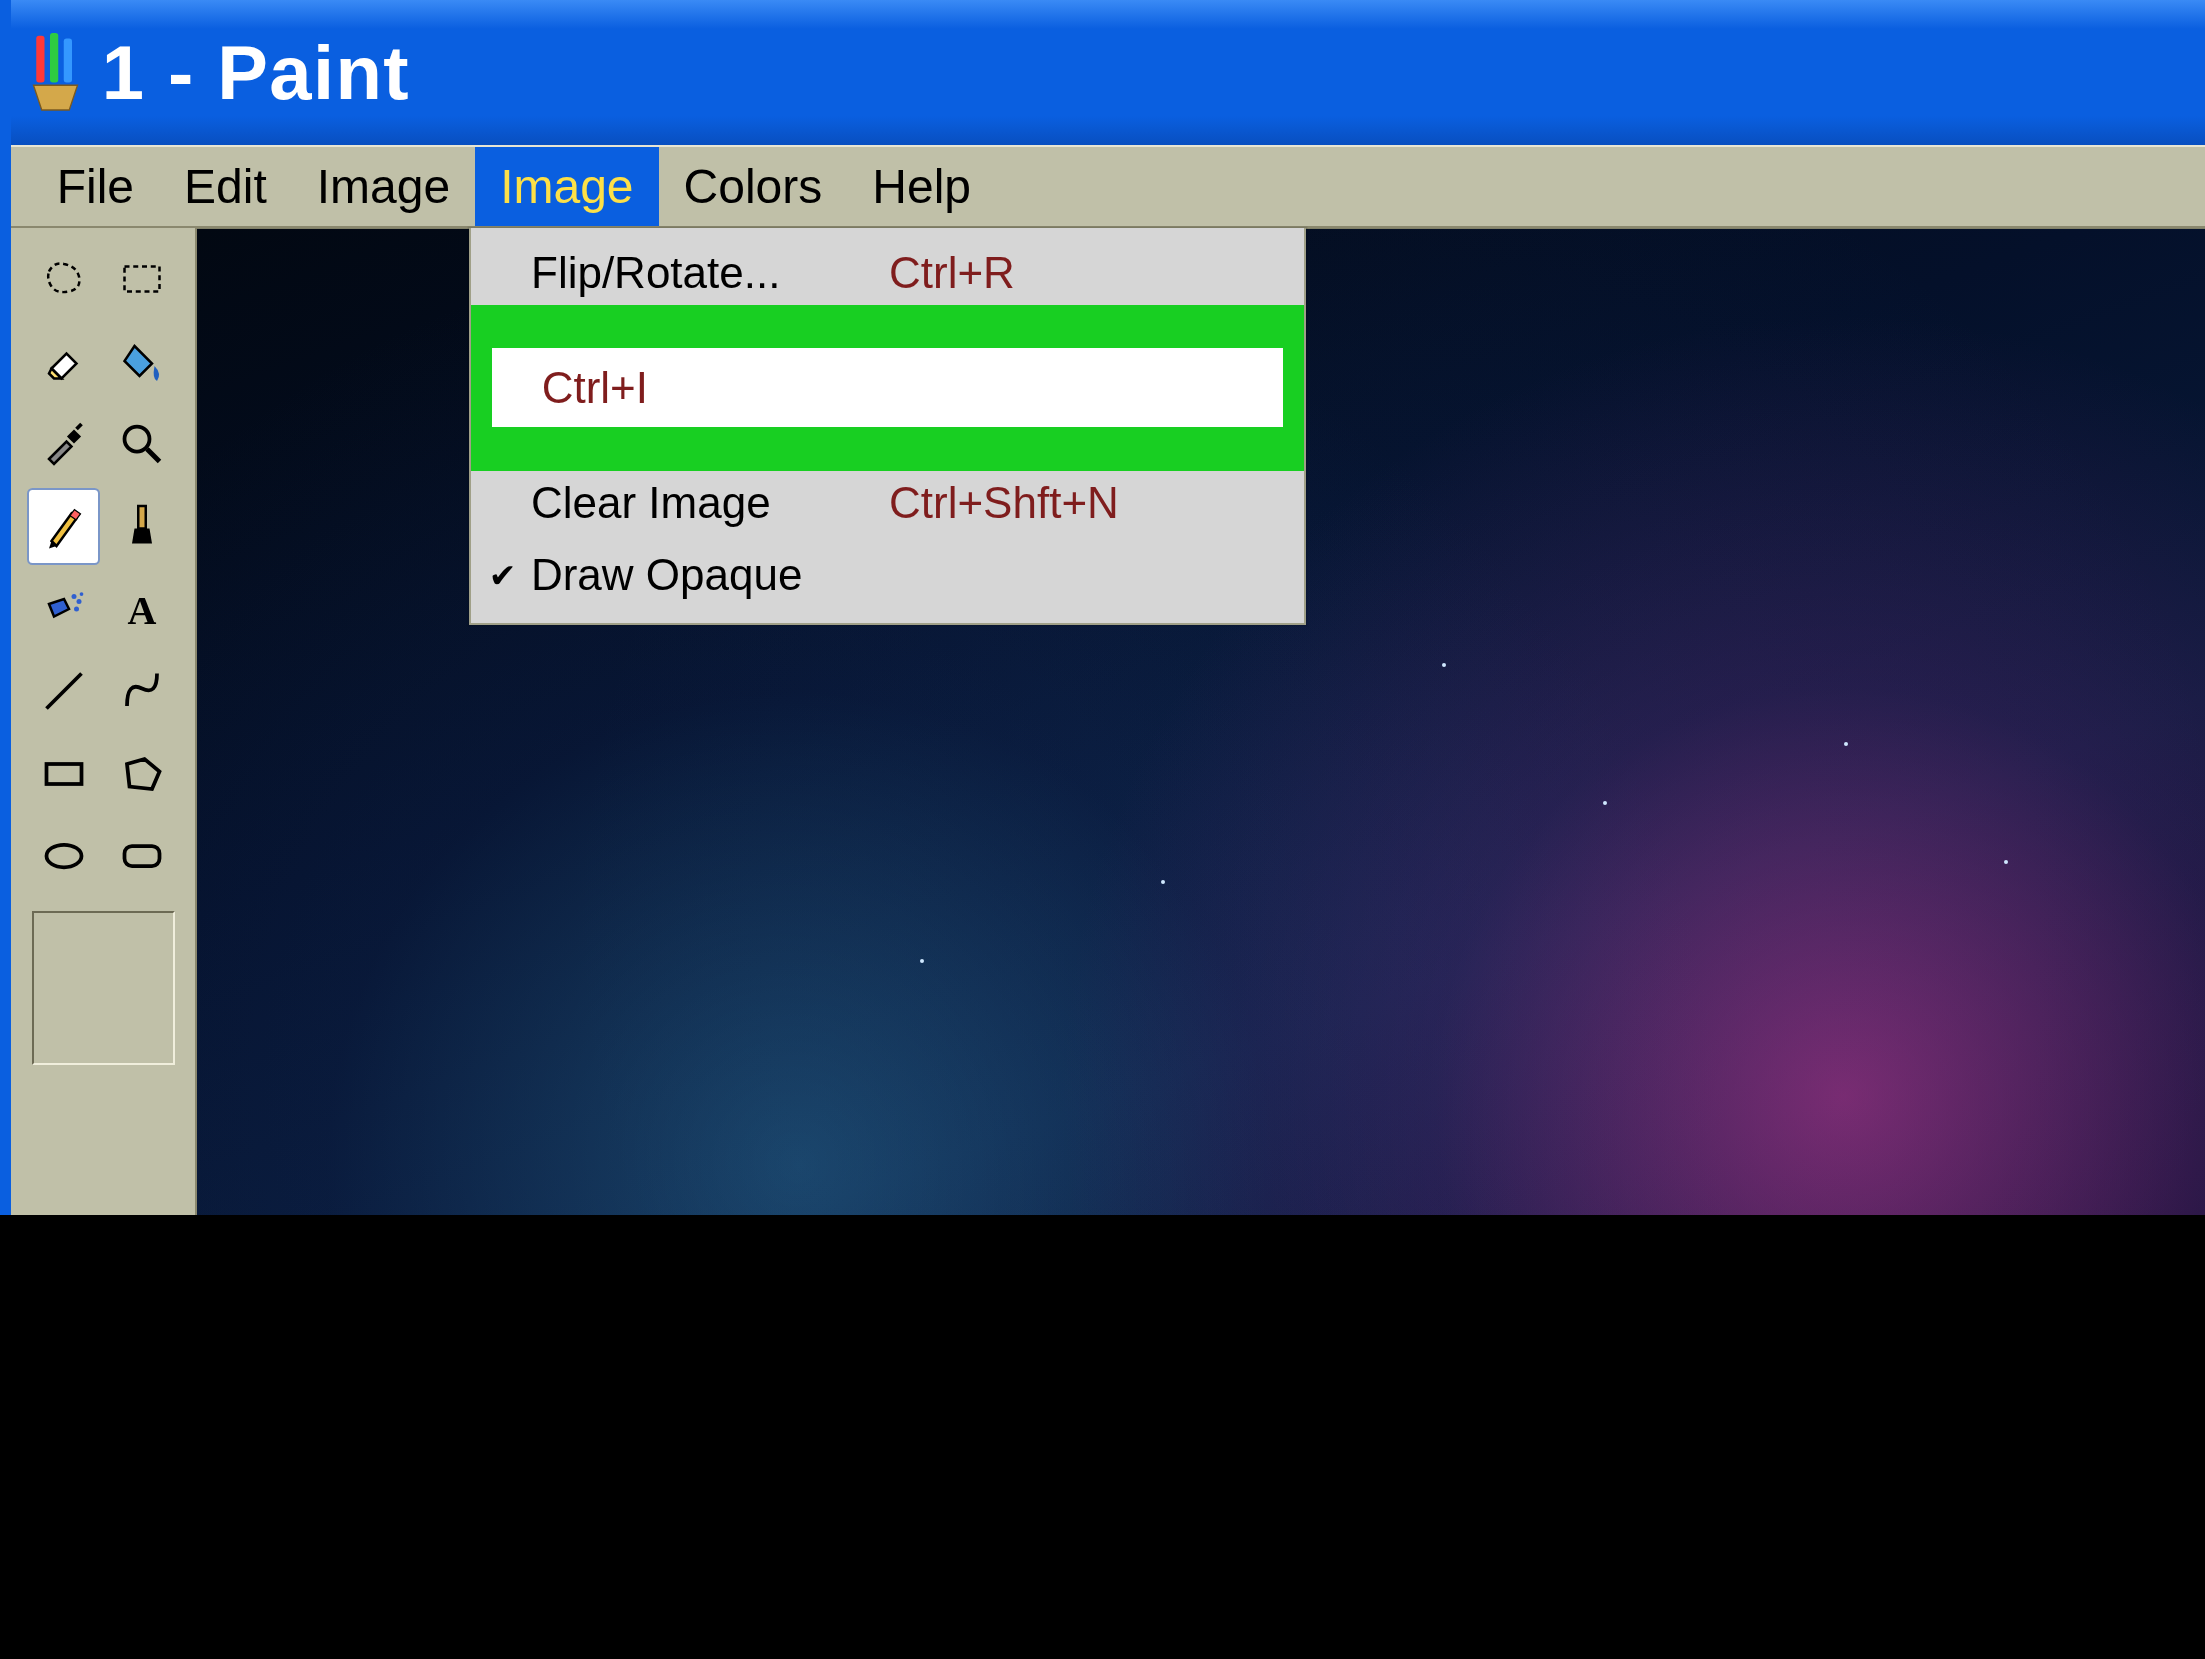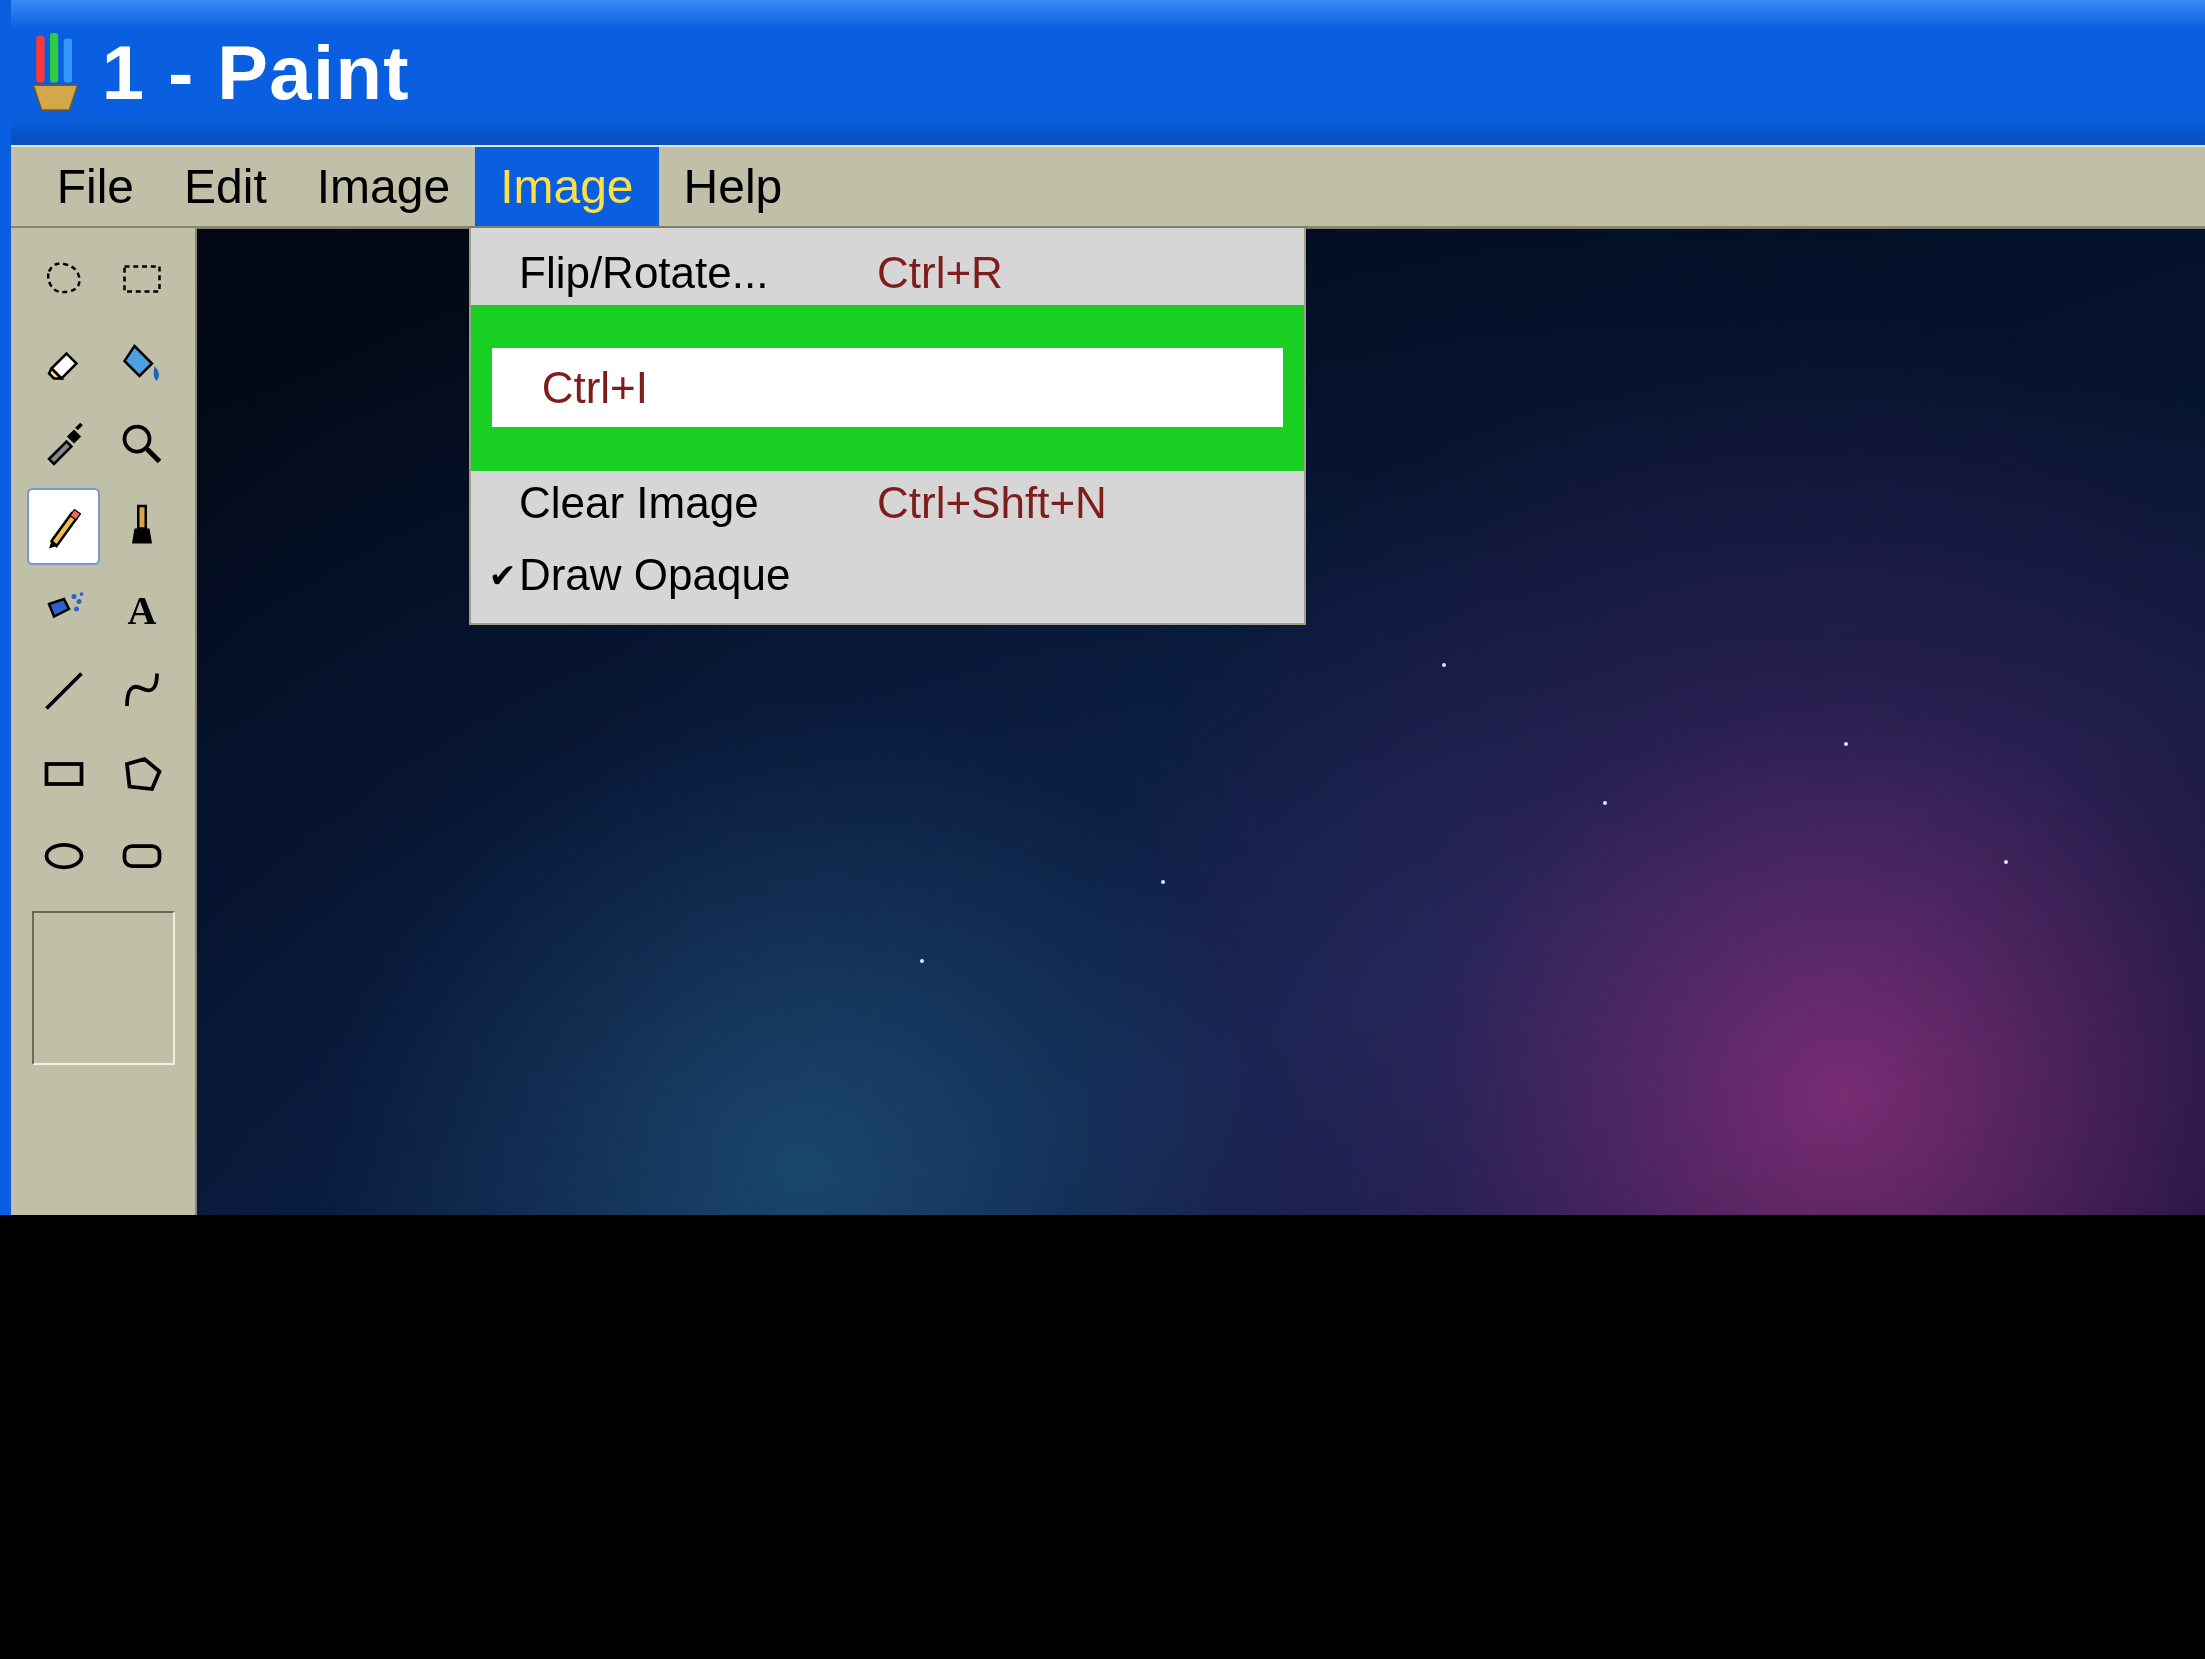--- a/index.html
+++ b/index.html
@@ -135,21 +135,21 @@
     user-select: none;
     cursor: default;
   }
   .dd-check {
     width: 41px;
     display: flex; align-items: center; justify-content: center;
     margin-left: -37px;
     margin-right: -4.1px;
     font-size: 33px;
   }
-  .dd-label { width: 358px; color: #000; }
+  .dd-label { width: 358px; color: #000; margin-left: 12px; }
   .dd-shortcut { color: #7f1d1d; }
   .highlight-wrap {
     background: #18cf22;
     padding: 43px 20.7px 44px 20.7px;
     margin: -4.1px 0;
   }
   .dd-highlighted {
     background: #fff;
     height: 79px;
     display: flex;
@@ -173,20 +173,21 @@
       </svg>
     </span>
     <span class="title-text">1 - Paint</span>
   </div>
 
   <div class="menu-bar">
     <div class="menu-item">File</div>
     <div class="menu-item">Edit</div>
     <div class="menu-item">Image</div>
     <div class="menu-item active">Image</div>
+    <div class="menu-item">Colors</div>
     <div class="menu-item">Help</div>
   </div>
 
   <div class="body-area">
 
     <div class="toolbox">
       <div class="tool-grid">
 
         <div class="tool">
           <svg viewBox="0 0 40 40">

